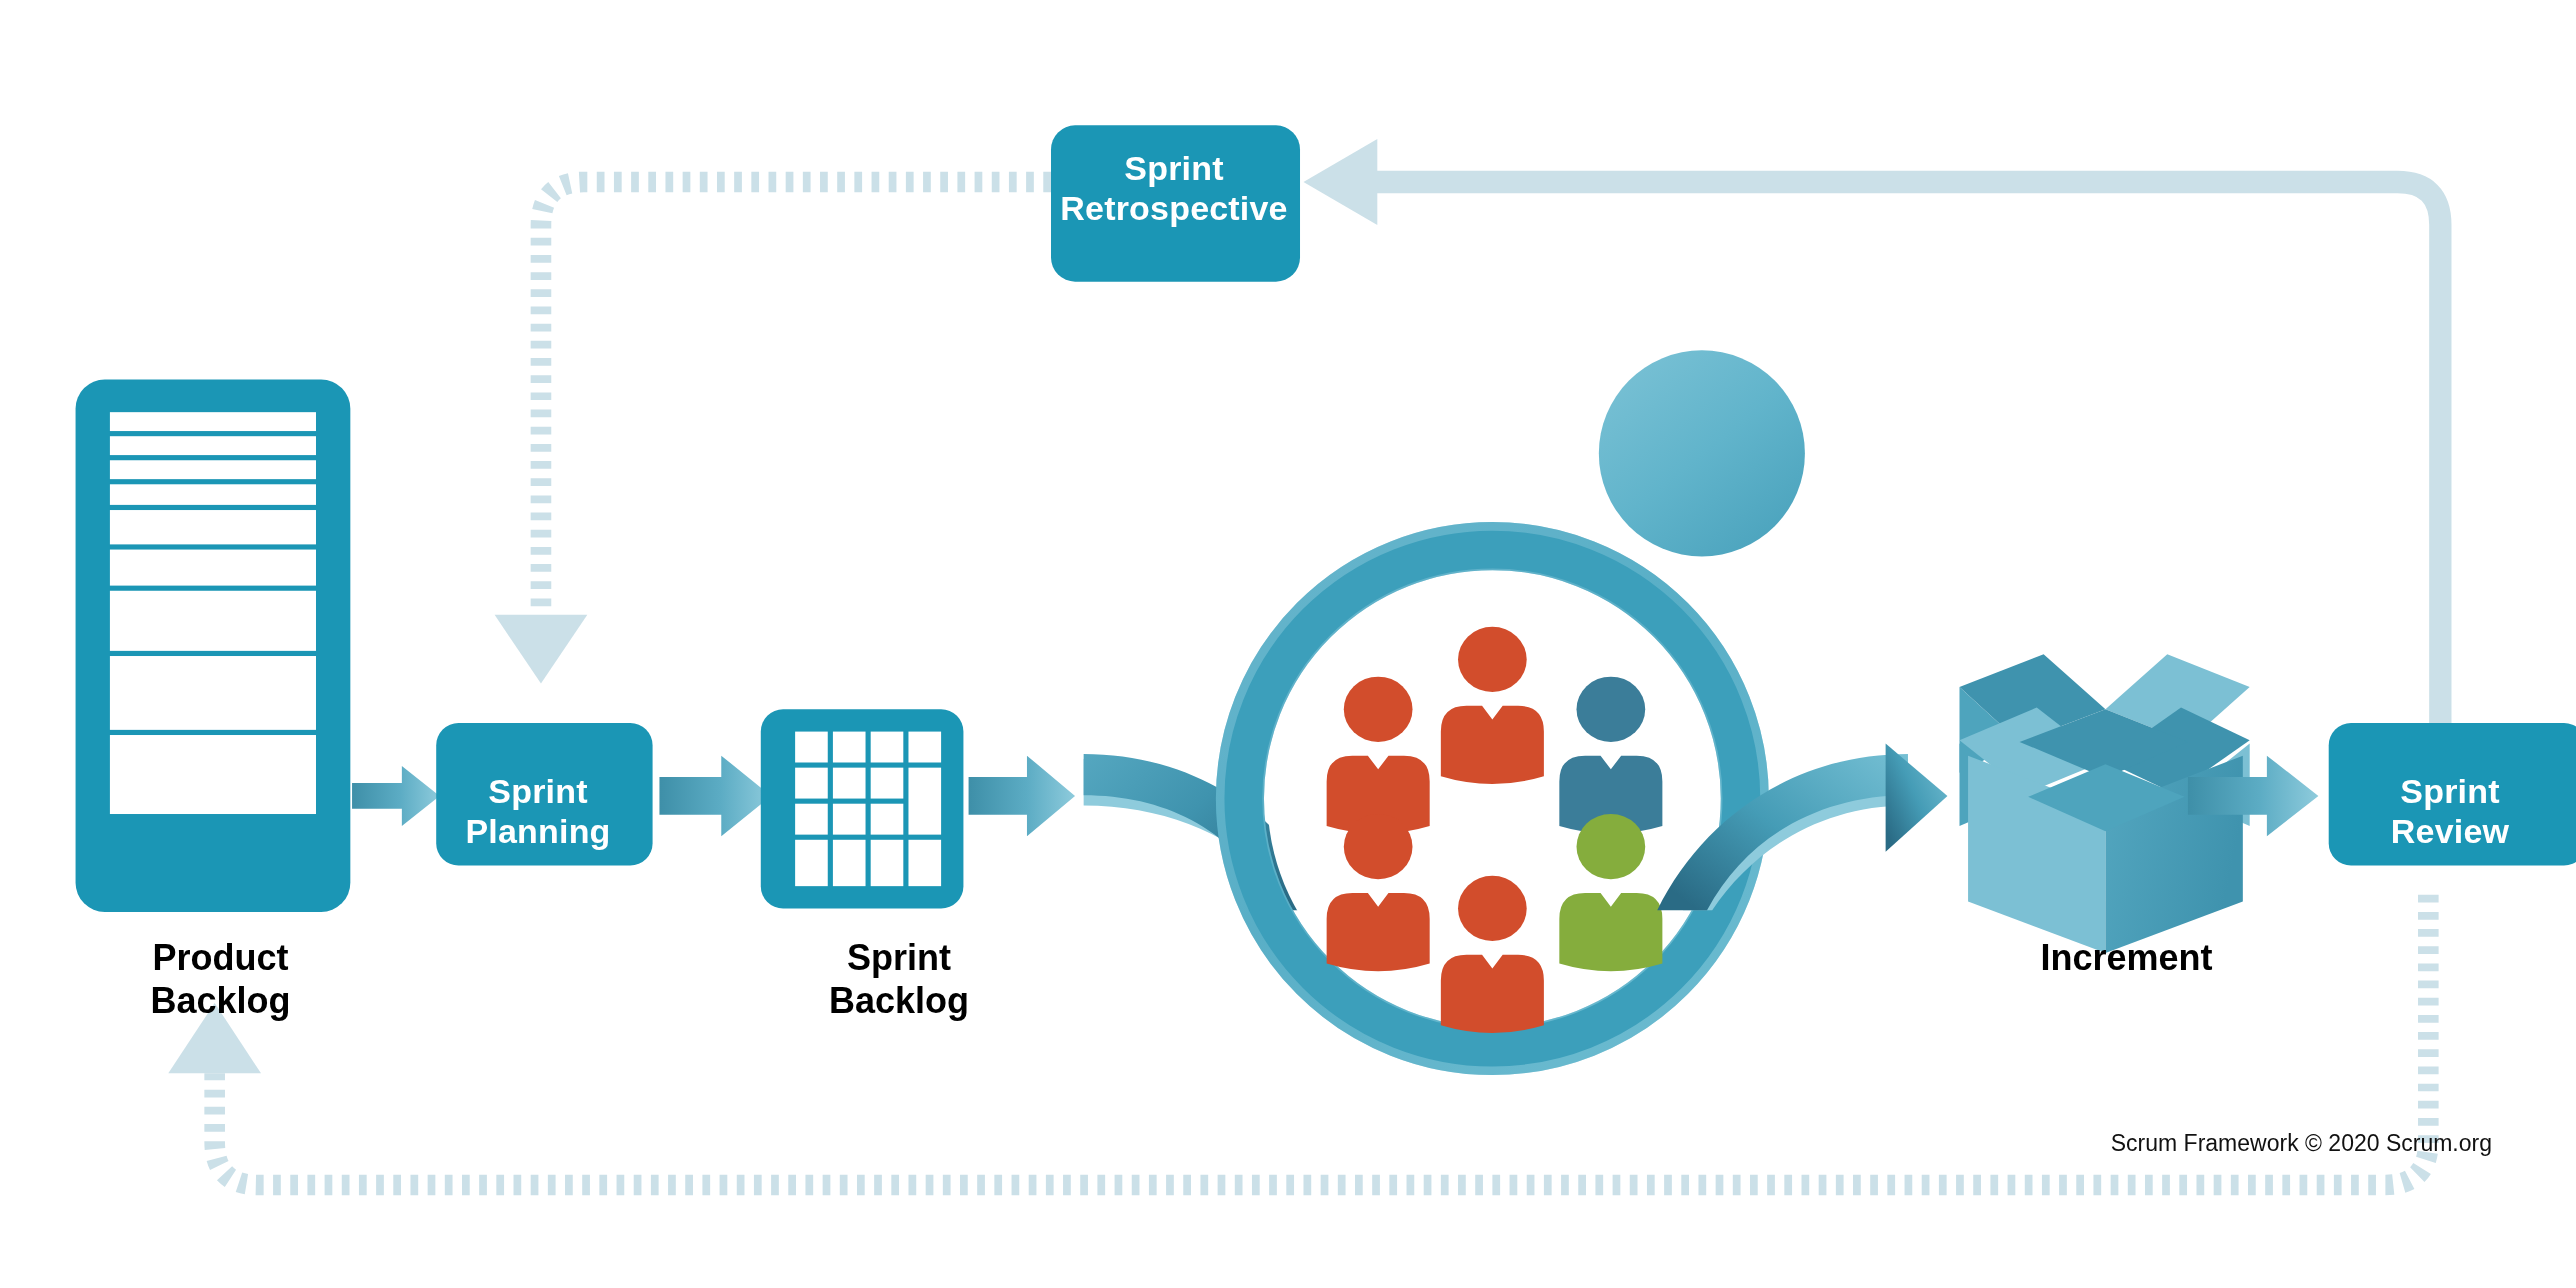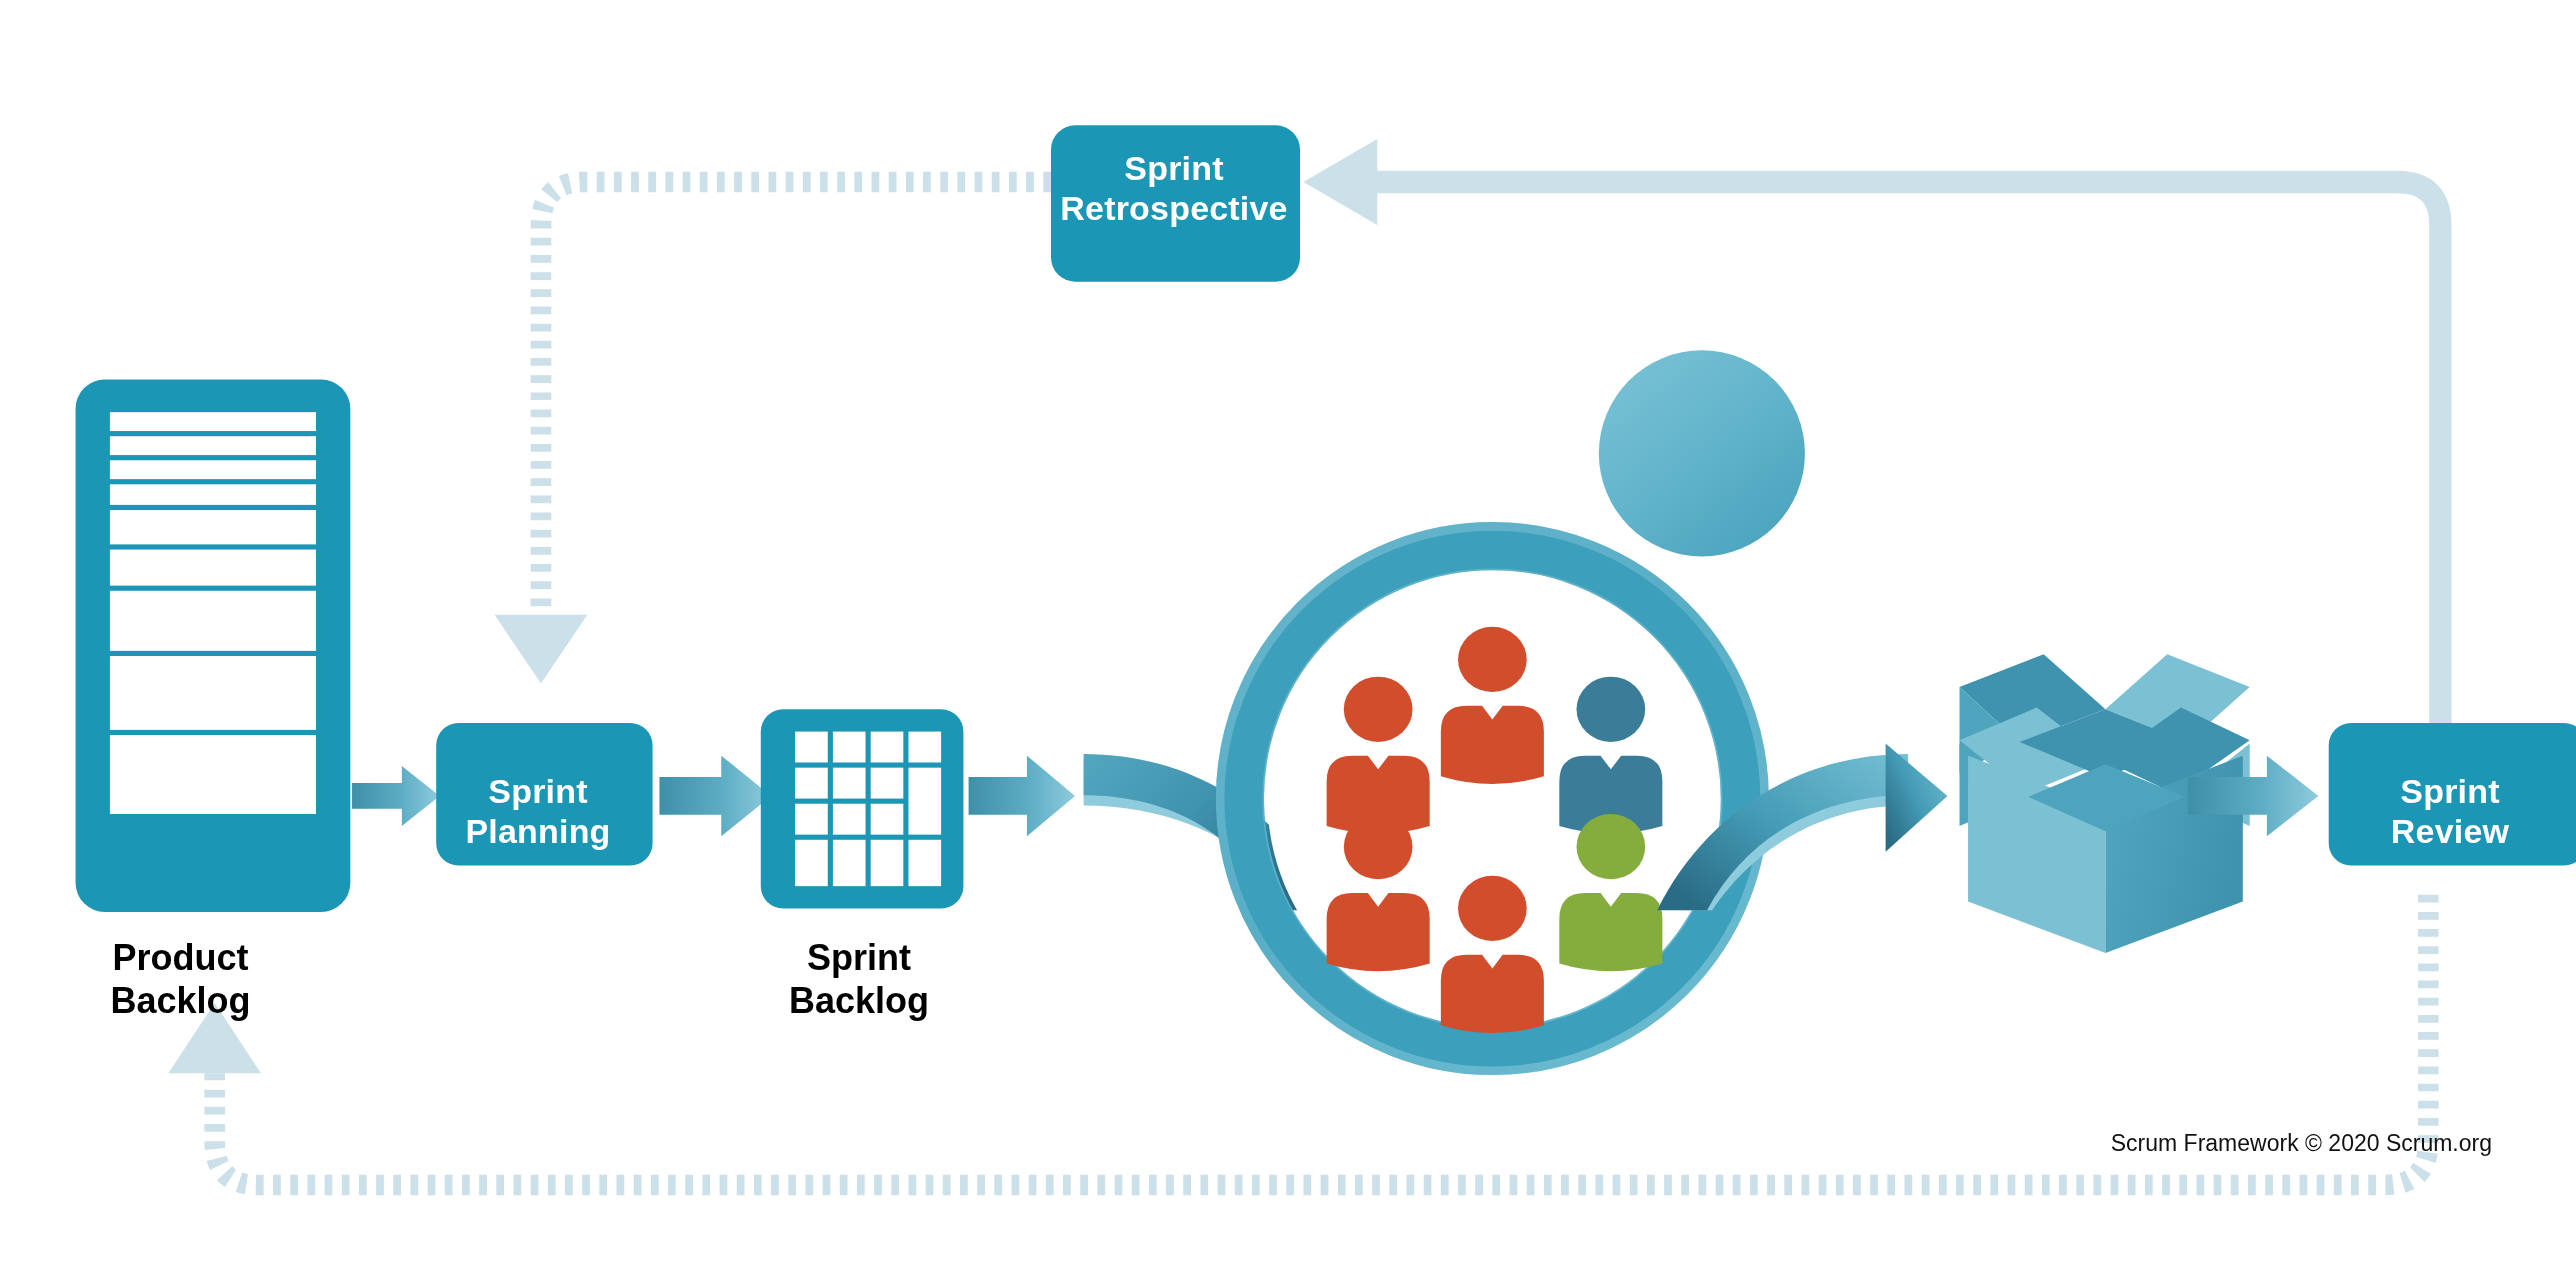--- a/index.html
+++ b/index.html
@@ -22,20 +22,21 @@
     white-space:pre-line;
     pointer-events:none;
   }
   .caption{
     position:absolute;
     color:#000000;
     font-weight:bold;
     text-align:center;
     line-height:1.2;
     white-space:pre-line;
+    margin-left:40px;
   }
   .copyright{
     position:absolute;
     color:#111111;
     font-weight:normal;
     text-align:center;
     white-space:nowrap;
   }
 
   
@@ -274,17 +275,18 @@
 Retrospective</div>
 <div class="node-label" id="lbl-plan">Sprint
 Planning</div>
 <div class="node-label" id="lbl-review">Sprint
 Review</div>
 
 <div class="caption" id="cap-product">Product
 Backlog</div>
 <div class="caption" id="cap-sprintb">Sprint
 Backlog</div>
+<div class="caption" id="cap-increment">Increment</div>
 
 <div class="copyright" id="copy-note">Scrum Framework © 2020 Scrum.org</div>
 
 </div>
 
 
 </body></html>

